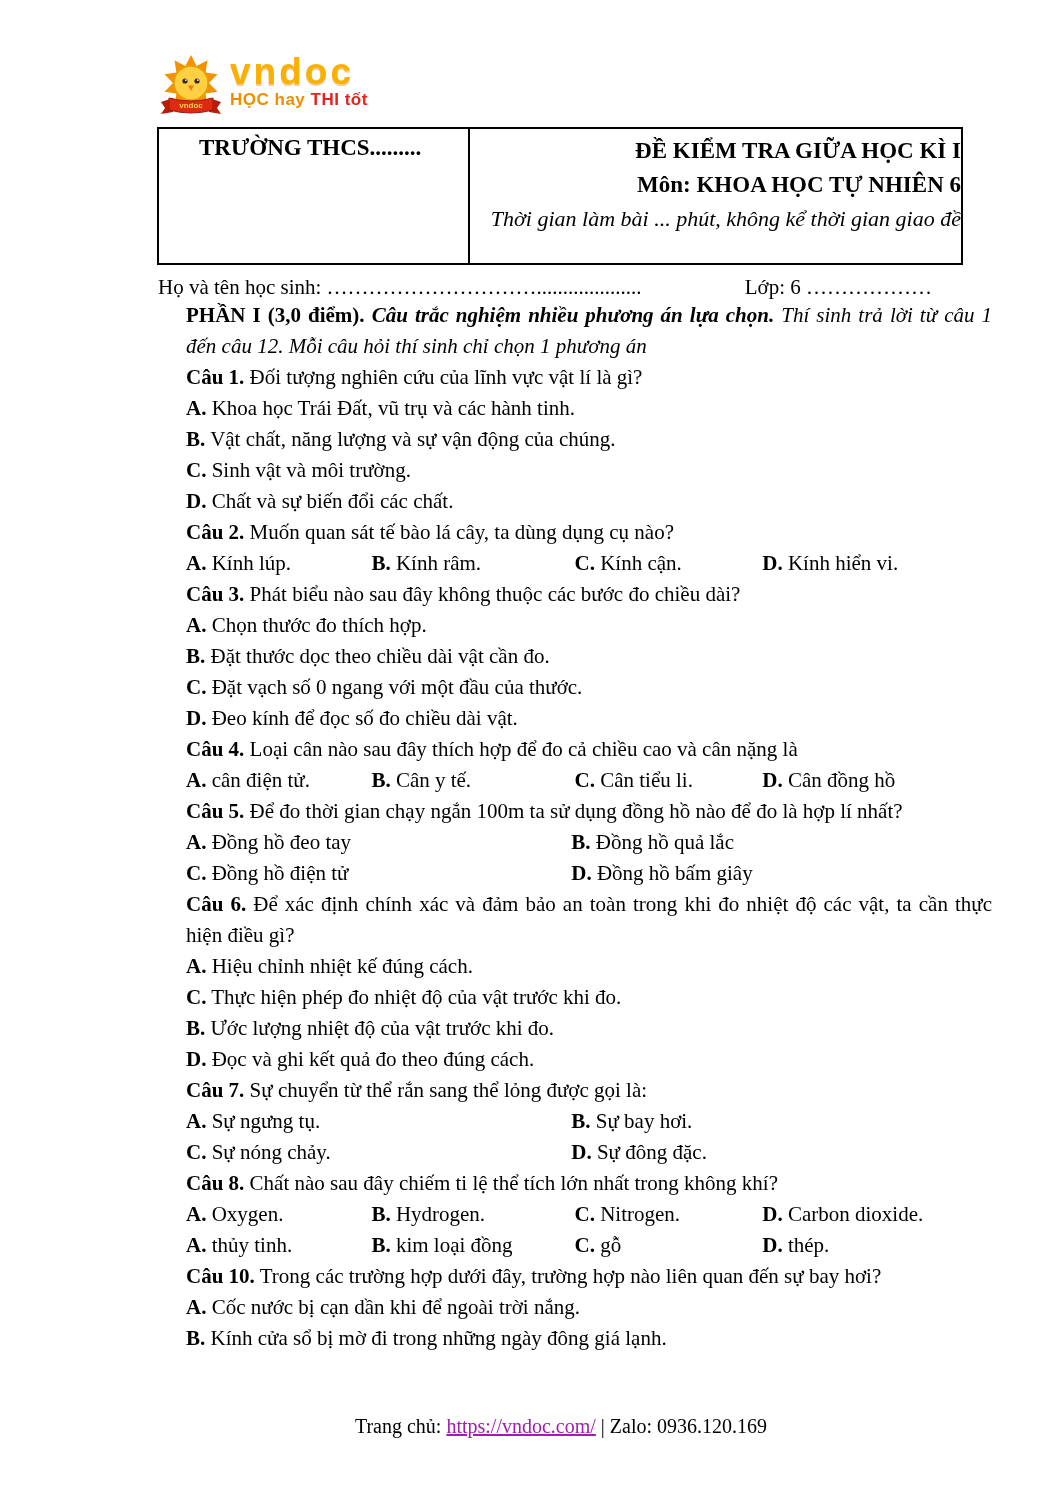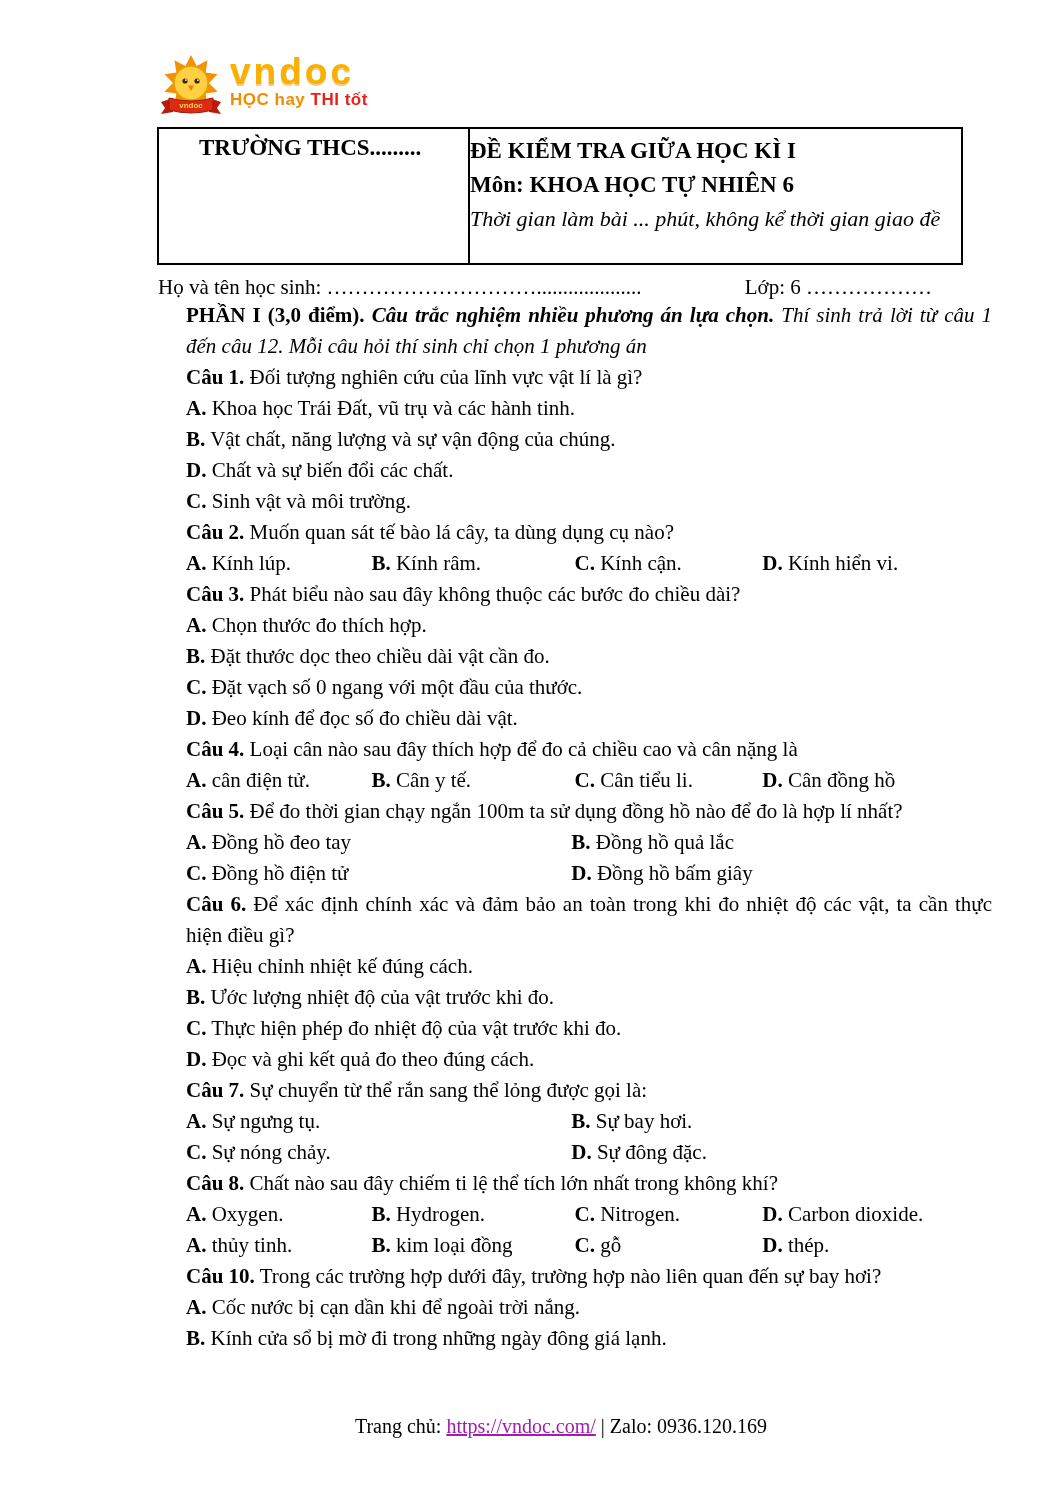--- a/index.html
+++ b/index.html
@@ -29,21 +29,21 @@
 
   
   .header-table{
     position:absolute;left:157px;top:127px;width:806px;height:138px;
     border:2px solid #000;box-sizing:border-box;display:flex;padding-left:28px;
   }
   .ht-left{
     width:283px;flex:none;border-right:2px solid #000;box-sizing:border-box;
     padding:6px 12px;font-size:23px;font-weight:bold;
   }
-  .ht-right{flex:1;text-align:left;padding-top:5px;}
+  .ht-right{flex:1;text-align:right;padding-top:5px;}
   .ht-title1,.ht-title2{font-size:23px;font-weight:bold;line-height:34px;}
   .ht-title3{font-size:22px;font-style:italic;line-height:34px;}
 
   
   .student-line{
     position:absolute;left:158px;top:272px;width:806px;box-sizing:border-box;
     font-size:21px;line-height:31px;display:flex;justify-content:space-between;
     padding-right:32px;
   }
 
@@ -111,22 +111,22 @@
   </div>
 
   <div class="content">
     <p class="part1"><span class="b">PHẦN I (3,0 điểm).</span> <span class="bi">Câu trắc nghiệm nhiều phương án lựa chọn.</span> <span class="i">Thí sinh trả lời từ câu 1 đến câu 12. Mỗi câu hỏi thí sinh chỉ chọn 1 phương án</span></p>
     <div>
         <div class="question">
           <p class="q-line"><span class="b">Câu 1.</span> Đối tượng nghiên cứu của lĩnh vực vật lí là gì?</p>
           <div class="opts-stacked">
             <div class="opt"><span class="b">A.</span> Khoa học Trái Đất, vũ trụ và các hành tinh.</div>
             <div class="opt"><span class="b">B.</span> Vật chất, năng lượng và sự vận động của chúng.</div>
+            <div class="opt"><span class="b">C.</span> Sinh vật và môi trường.</div>
             <div class="opt"><span class="b">D.</span> Chất và sự biến đổi các chất.</div>
-            <div class="opt"><span class="b">C.</span> Sinh vật và môi trường.</div>
           </div>
         </div>
         <div class="question">
           <p class="q-line"><span class="b">Câu 2.</span> Muốn quan sát tế bào lá cây, ta dùng dụng cụ nào?</p>
           <div class="opts-row4">
             <div class="opt"><span class="b">A.</span> Kính lúp.</div>
             <div class="opt"><span class="b">B.</span> Kính râm.</div>
             <div class="opt"><span class="b">C.</span> Kính cận.</div>
             <div class="opt"><span class="b">D.</span> Kính hiển vi.</div>
           </div>
@@ -155,22 +155,22 @@
             <div class="opt"><span class="b">A.</span> Đồng hồ đeo tay</div>
             <div class="opt"><span class="b">B.</span> Đồng hồ quả lắc</div>
             <div class="opt"><span class="b">C.</span> Đồng hồ điện tử</div>
             <div class="opt"><span class="b">D.</span> Đồng hồ bấm giây</div>
           </div>
         </div>
         <div class="question">
           <p class="q-line"><span class="b">Câu 6.</span> Để xác định chính xác và đảm bảo an toàn trong khi đo nhiệt độ các vật, ta cần thực hiện điều gì?</p>
           <div class="opts-stacked">
             <div class="opt"><span class="b">A.</span> Hiệu chỉnh nhiệt kế đúng cách.</div>
+            <div class="opt"><span class="b">C.</span> Thực hiện phép đo nhiệt độ của vật trước khi đo.</div>
             <div class="opt"><span class="b">B.</span> Ước lượng nhiệt độ của vật trước khi đo.</div>
-            <div class="opt"><span class="b">C.</span> Thực hiện phép đo nhiệt độ của vật trước khi đo.</div>
             <div class="opt"><span class="b">D.</span> Đọc và ghi kết quả đo theo đúng cách.</div>
           </div>
         </div>
         <div class="question">
           <p class="q-line"><span class="b">Câu 7.</span> Sự chuyển từ thể rắn sang thể lỏng được gọi là:</p>
           <div class="opts-grid2">
             <div class="opt"><span class="b">A.</span> Sự ngưng tụ.</div>
             <div class="opt"><span class="b">B.</span> Sự bay hơi.</div>
             <div class="opt"><span class="b">C.</span> Sự nóng chảy.</div>
             <div class="opt"><span class="b">D.</span> Sự đông đặc.</div>

